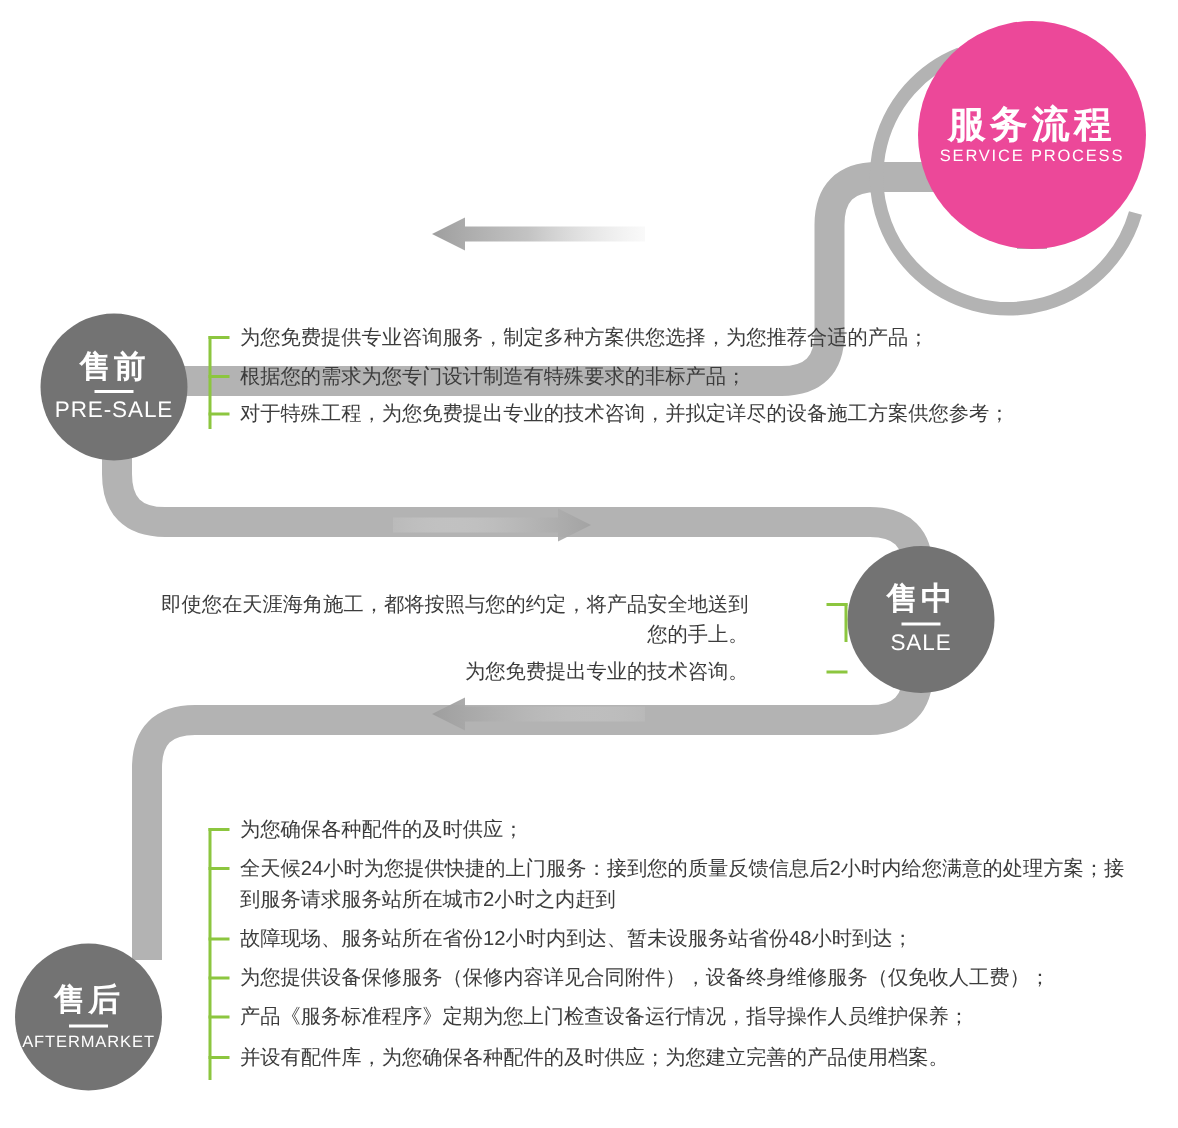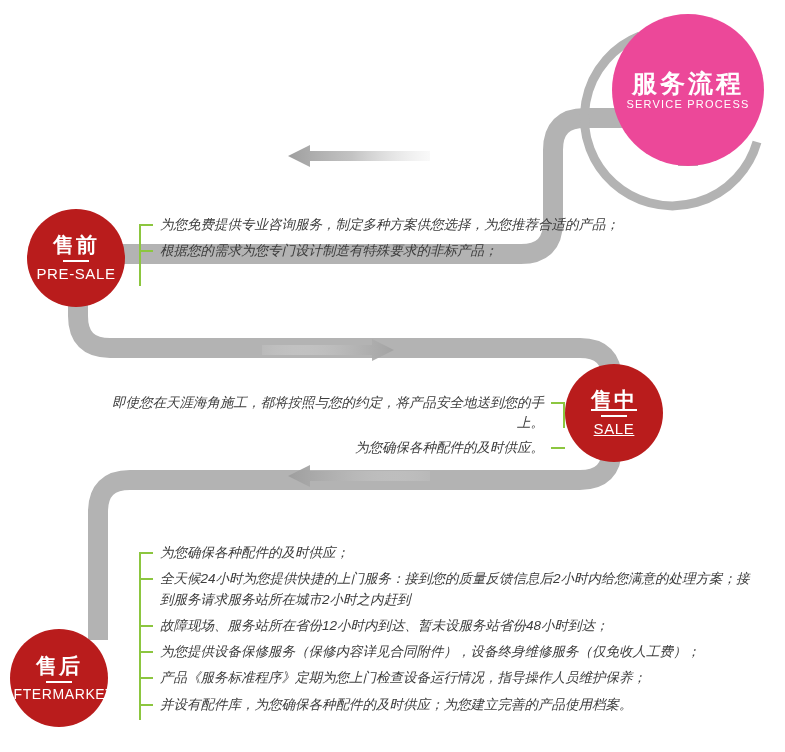--- a/index.html
+++ b/index.html
@@ -21,21 +21,21 @@
   svg.flow {
     position: absolute;
     left: 0; top: 0;
     width: 785px; height: 752px;
   }
 
   
   .badge {
     position: absolute;
     border-radius: 50%;
-    background: #b91c1c;
+    background: #737373;
     color: #ffffff;
     text-align: center;
     display: flex;
     flex-direction: column;
     align-items: center;
     justify-content: center;
     line-height: 1.1;
   }
   .badge .cn {
     font-size: 21px;
@@ -64,21 +64,21 @@
     font-size: 25px;
     letter-spacing: 3px;
   }
   #badge-header .en {
     font-size: 11px;
     letter-spacing: 1.2px;
     margin-top: 1px;
   }
 
   #badge-presale { left: 27px;  top: 209px; width: 98px; height: 98px; }
-  #badge-sale    { left: 565px; top: 364px; width: 98px; height: 98px; text-decoration: underline; }
+  #badge-sale    { left: 565px; top: 364px; width: 98px; height: 98px; }
   #badge-after   { left: 10px;  top: 629px; width: 98px; height: 98px; }
 
   
   .block {
     position: absolute;
     color: #3c3c3c;
     font-size: 13.5px;
     line-height: 1.45;
   }
   .row {
@@ -88,36 +88,37 @@
     padding: 3px 0;
   }
   .dash {
     flex: 0 0 auto;
     width: 14px;
     height: 2px;
     background: #8cc63f;
     margin-top: 9px;
     margin-right: 7px;
   }
-  .row-text { flex: 1 1 auto; font-style: italic; }
+  .row-text { flex: 1 1 auto; }
 
   #block-presale { left: 139px; top: 212px; width: 600px; }
   #block-presale .rail {
     position: absolute;
     left: 0; top: 12px;
     width: 2px; height: 62px;
     background: #8cc63f;
   }
 
   #block-sale {
     left: 95px; top: 390px; width: 470px;
     text-align: right;
   }
   #block-sale .row {
     justify-content: flex-end;
+    gap: 45px;
   }
   #block-sale .dash {
     margin-right: 0;
     margin-left: 7px;
     order: 2;
   }
   #block-sale .rail {
     position: absolute;
     right: 0; top: 12px;
     width: 2px; height: 26px;
@@ -213,44 +214,48 @@
   <div class="block" id="block-presale">
     <div class="rail"></div>
     <div class="row">
       <span class="dash"></span>
       <span class="row-text">为您免费提供专业咨询服务，制定多种方案供您选择，为您推荐合适的产品；</span>
     </div>
     <div class="row">
       <span class="dash"></span>
       <span class="row-text">根据您的需求为您专门设计制造有特殊要求的非标产品；</span>
     </div>
+    <div class="row">
+      <span class="dash"></span>
+      <span class="row-text">对于特殊工程，为您免费提出专业的技术咨询，并拟定详尽的设备施工方案供您参考；</span>
+    </div>
   </div>
 
   <div class="badge" id="badge-sale">
     <div class="cn">售中</div>
     <div class="rule"></div>
     <div class="en">SALE</div>
   </div>
 
   <div class="block" id="block-sale">
     <div class="rail"></div>
     <div class="row">
       <span class="row-text">即使您在天涯海角施工，都将按照与您的约定，将产品安全地送到您的手上。</span>
       <span class="dash"></span>
     </div>
     <div class="row">
-      <span class="row-text">为您确保各种配件的及时供应。</span>
+      <span class="row-text">为您免费提出专业的技术咨询。</span>
       <span class="dash"></span>
     </div>
   </div>
 
   <div class="badge" id="badge-after">
     <div class="cn">售后</div>
     <div class="rule"></div>
-    <div class="en" style="font-size:14px">AFTERMARKET</div>
+    <div class="en" style="font-size:11px">AFTERMARKET</div>
   </div>
 
   <div class="block" id="block-after">
     <div class="rail"></div>
     <div class="row">
       <span class="dash"></span>
       <span class="row-text">为您确保各种配件的及时供应；</span>
     </div>
     <div class="row">
       <span class="dash"></span>

